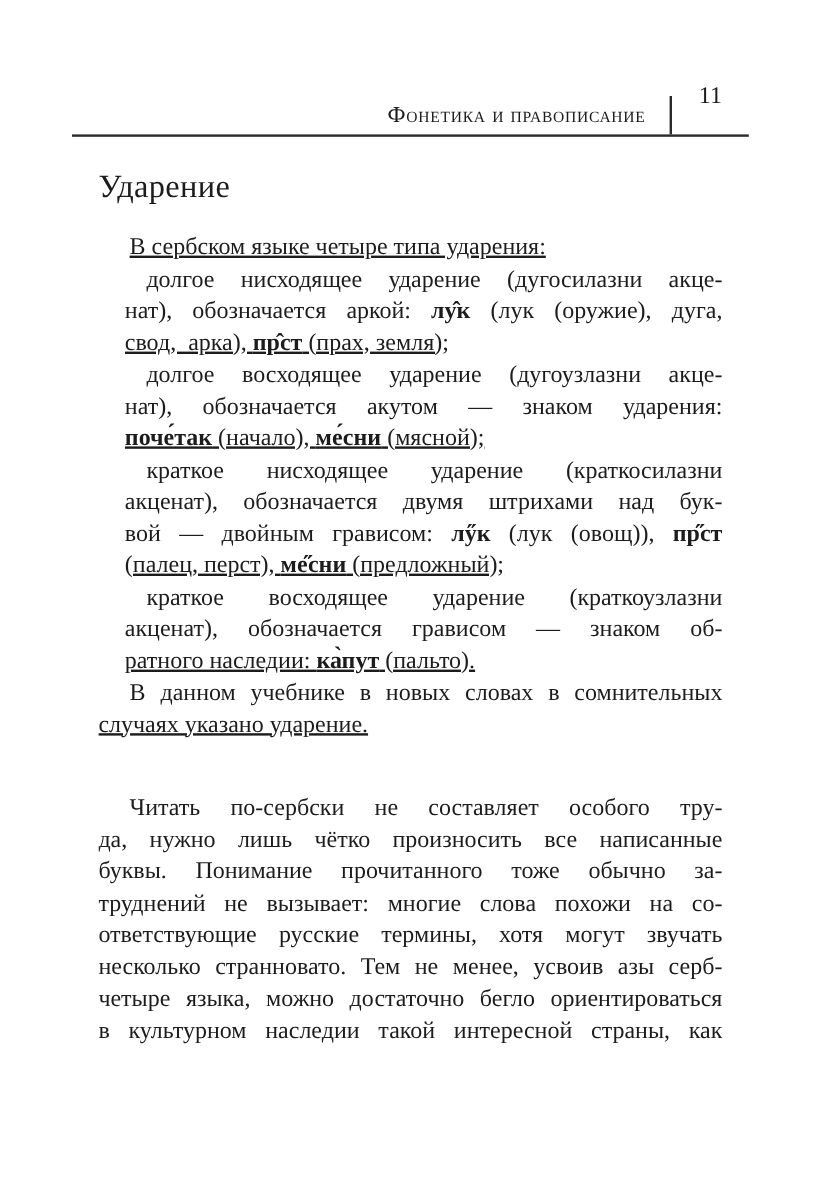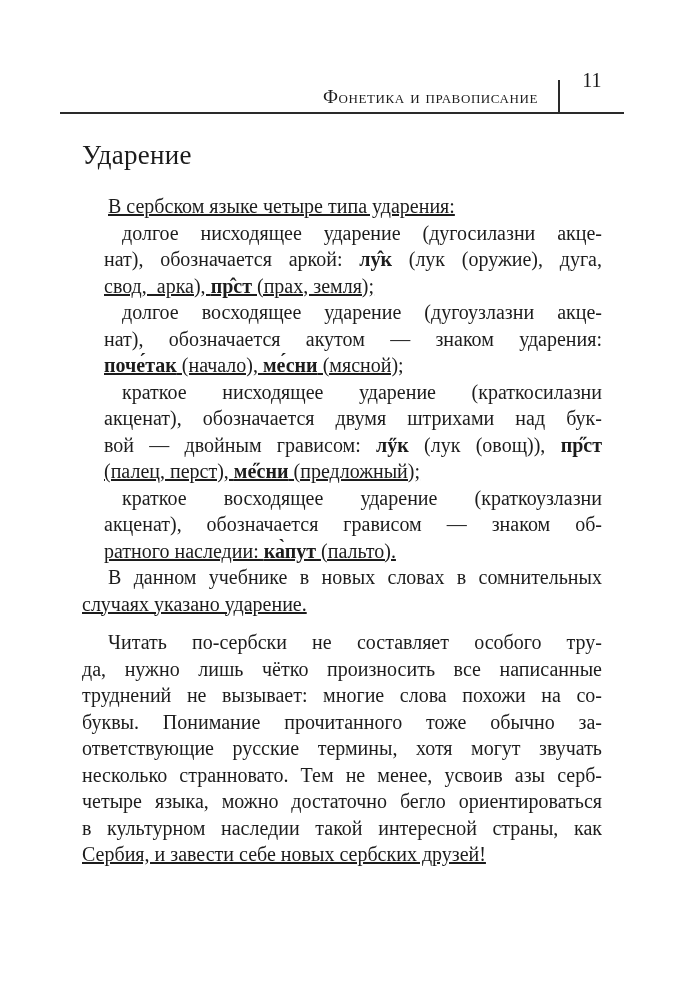--- a/index.html
+++ b/index.html
@@ -62,21 +62,21 @@
   .line.last{ text-align-last:left;text-decoration:underline; }
   .line.indent{ text-indent:26px; }
   .item{ padding-left:22px; }
   .num{
     display:inline-block;
     width:40px;
     margin-left:-22px;
   }
   .b{ font-weight:bold; }
   .u{ text-underline-offset:3px; }
-  .paragraphs > .paragraph + .paragraph{ margin-top:12px; }
+  .paragraphs > .paragraph + .paragraph{ margin-top:43px; }
 </style>
 </head>
 <body>
 
 <div class="page">
 
   <div class="header">
     <div class="header-title">Фонетика и правописание</div>
     <div class="header-divider"></div>
     <div class="header-pagenum">11</div>
@@ -112,22 +112,22 @@
         </div>
       </div>
     <div class="paragraphs" id="paragraphs">
         <div class="paragraph">
           <div class="line indent"><span class="">В данном учебнике в новых словах в сомнительных</span></div>
           <div class="line last"><span class="">случаях указано ударение.</span></div>
         </div>
         <div class="paragraph">
           <div class="line indent"><span class="">Читать по-сербски не составляет особого тру-</span></div>
           <div class="line"><span class="">да, нужно лишь чётко произносить все написанные</span></div>
+          <div class="line"><span class="">буквы. Понимание прочитанного тоже обычно за-</span></div>
           <div class="line"><span class="">труднений не вызывает: многие слова похожи на со-</span></div>
-          <div class="line"><span class="">буквы. Понимание прочитанного тоже обычно за-</span></div>
           <div class="line"><span class="">ответствующие русские термины, хотя могут звучать</span></div>
           <div class="line"><span class="">несколько странновато. Тем не менее, усвоив азы серб-</span></div>
           <div class="line"><span class="">четыре языка, можно достаточно бегло ориентироваться</span></div>
           <div class="line"><span class="">в культурном наследии такой интересной страны, как</span></div>
           <div class="line last"><span class="">Сербия, и завести себе новых сербских друзей!</span></div>
         </div>
       </div>
   </div>
 
 </div>

